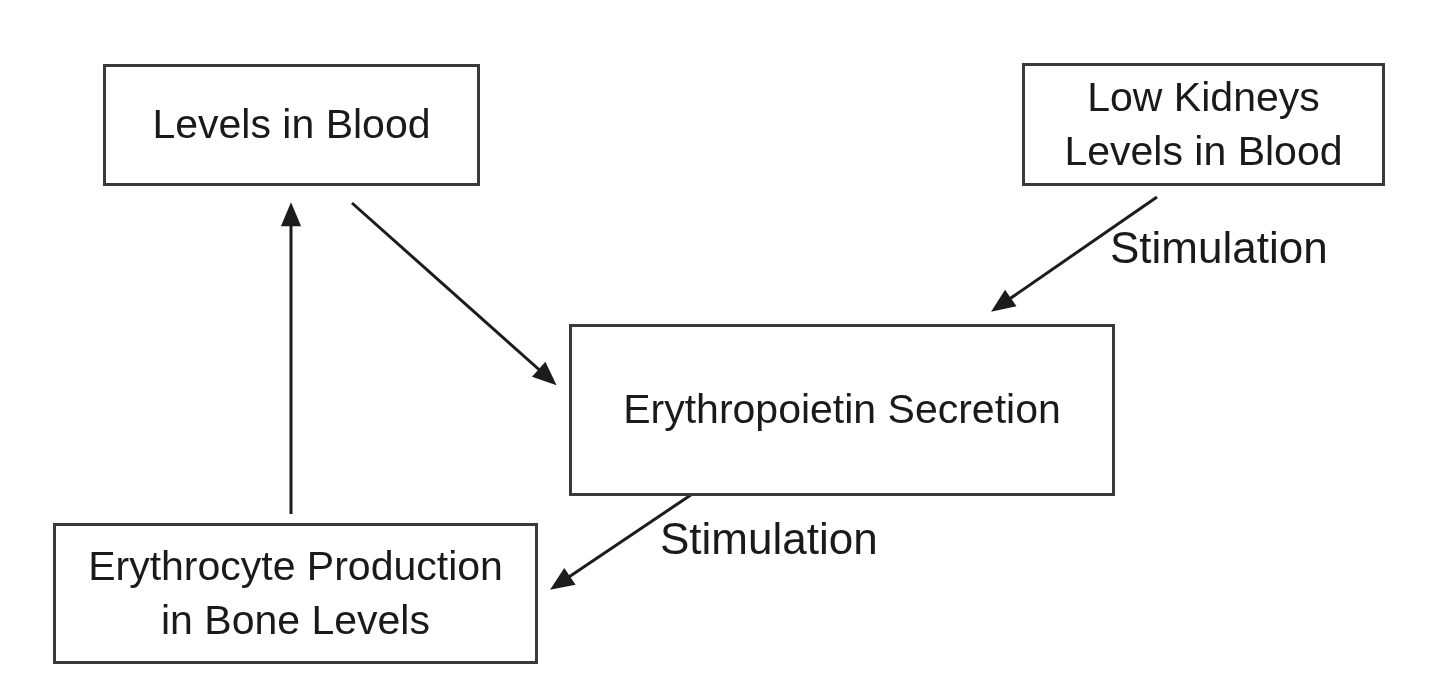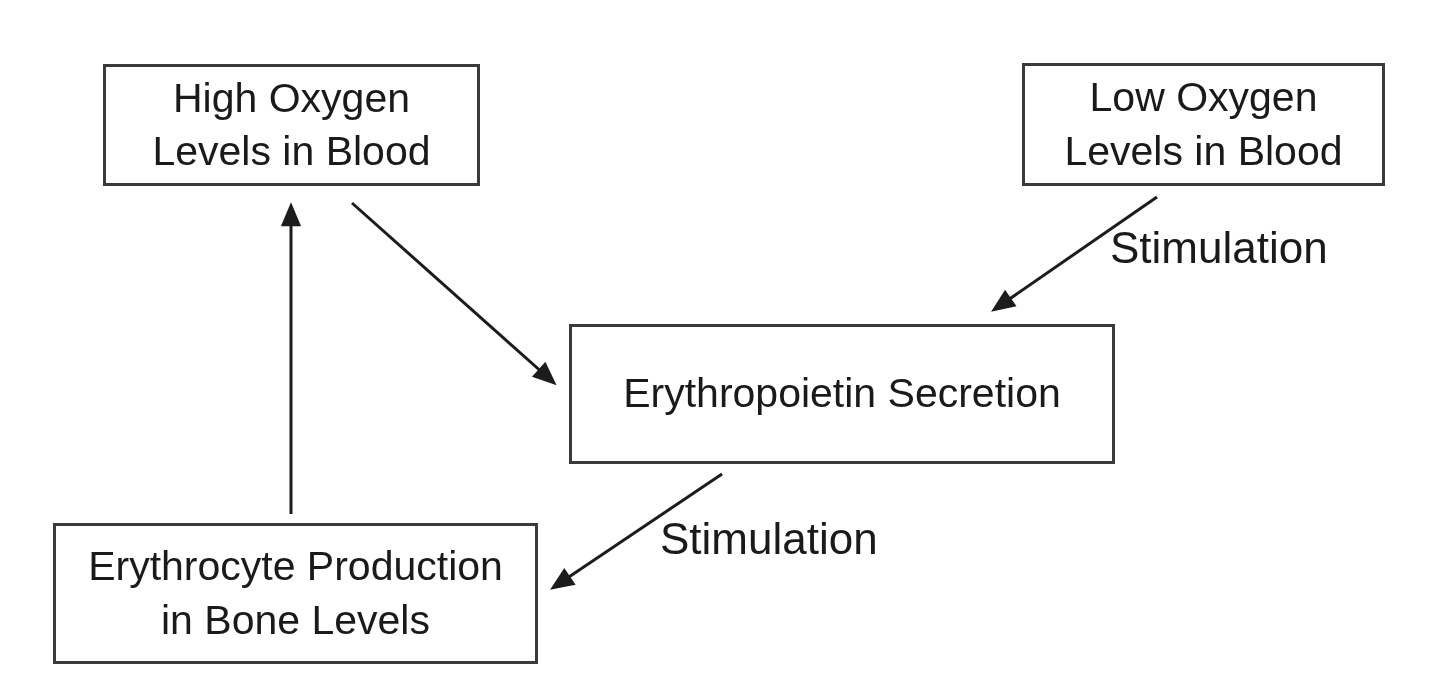--- a/index.html
+++ b/index.html
@@ -37,21 +37,21 @@
     align-items: center;
     justify-content: center;
     text-align: center;
     font-size: 41px;
     line-height: 1.3;
     color: #1a1a1a;
     box-sizing: border-box;
   }
   .node-high-oxygen      { left: 103px;  top: 64px;  width: 377px; height: 122px; }
   .node-low-oxygen       { left: 1022px; top: 63px;  width: 363px; height: 123px; }
-  .node-epo-secretion    { left: 569px;  top: 324px; width: 546px; height: 140px; }
+  .node-epo-secretion    { left: 569px;  top: 324px; width: 546px; height: 172px; }
   .node-erythrocyte-prod { left: 53px;   top: 523px; width: 485px; height: 141px; }
   .edge-label {
     position: absolute;
     font-size: 44px;
     line-height: 1.1;
     white-space: nowrap;
     color: #1a1a1a;
   }
   .label-inhibition         { left: 438px;  top: 224px; }
   .label-stimulation-right  { left: 1110px; top: 224px; }
@@ -68,26 +68,25 @@
         <path d="M 0 0.8 L 10 5 L 0 9.2 z" fill="#1c1c1c"></path>
       </marker>
     </defs>
     <line x1="291" y1="514" x2="291" y2="207" marker-end="url(#ah)"></line>
     <line x1="352" y1="203" x2="553" y2="382" marker-end="url(#ah)"></line>
     <line x1="1157" y1="197" x2="995" y2="309" marker-end="url(#ah)"></line>
     <line x1="722" y1="474" x2="554" y2="587" marker-end="url(#ah)"></line>
   </svg>
 
   <div class="node node-high-oxygen">
-    <div>High Oxygen</div>
     <div>Levels in Blood</div>
   </div>
 
   <div class="node node-low-oxygen">
-    <div>Low Oxygen</div>
+    <div>Low Kidneys</div>
     <div>Levels in Blood</div>
   </div>
 
   <div class="node node-epo-secretion">
     <div>Erythropoietin Secretion</div>
   </div>
 
   <div class="node node-erythrocyte-prod">
     <div>Erythrocyte Production</div>
     <div>in Bone Levels</div>

